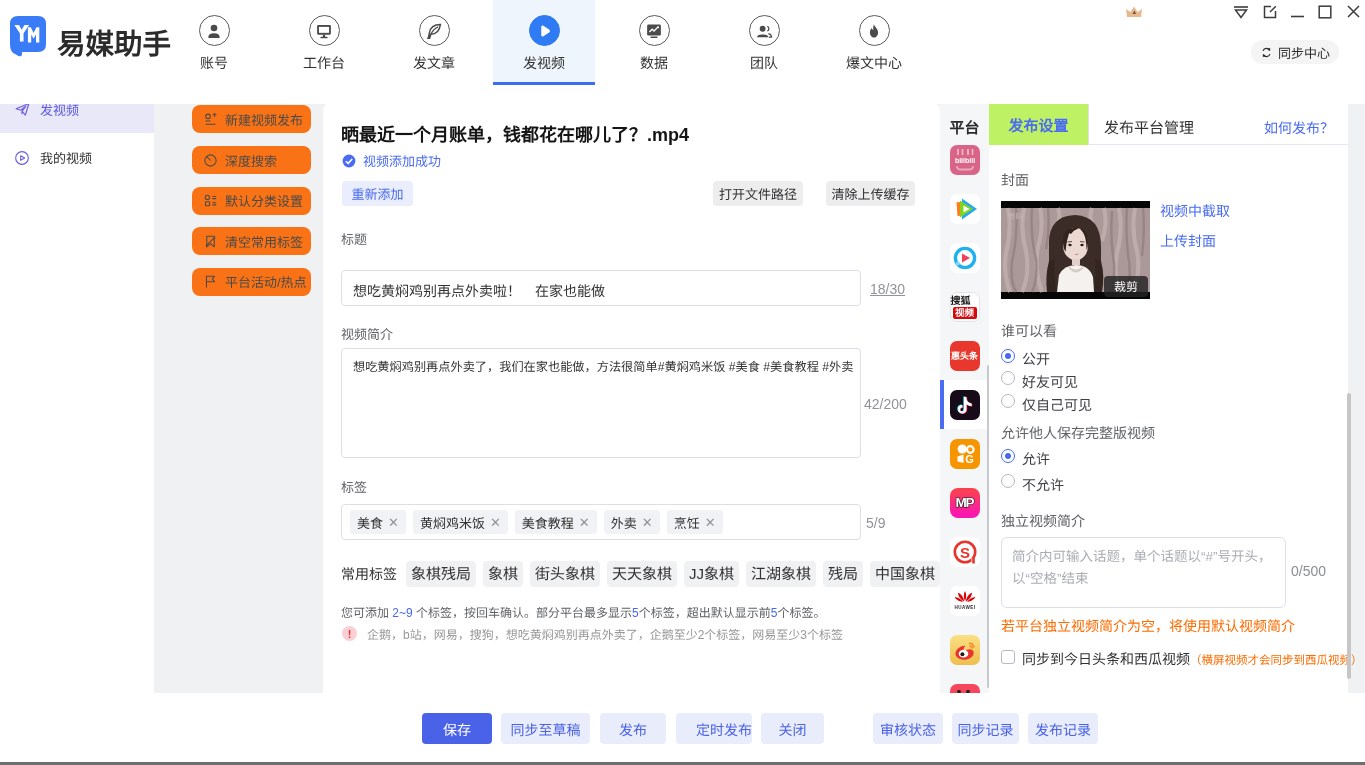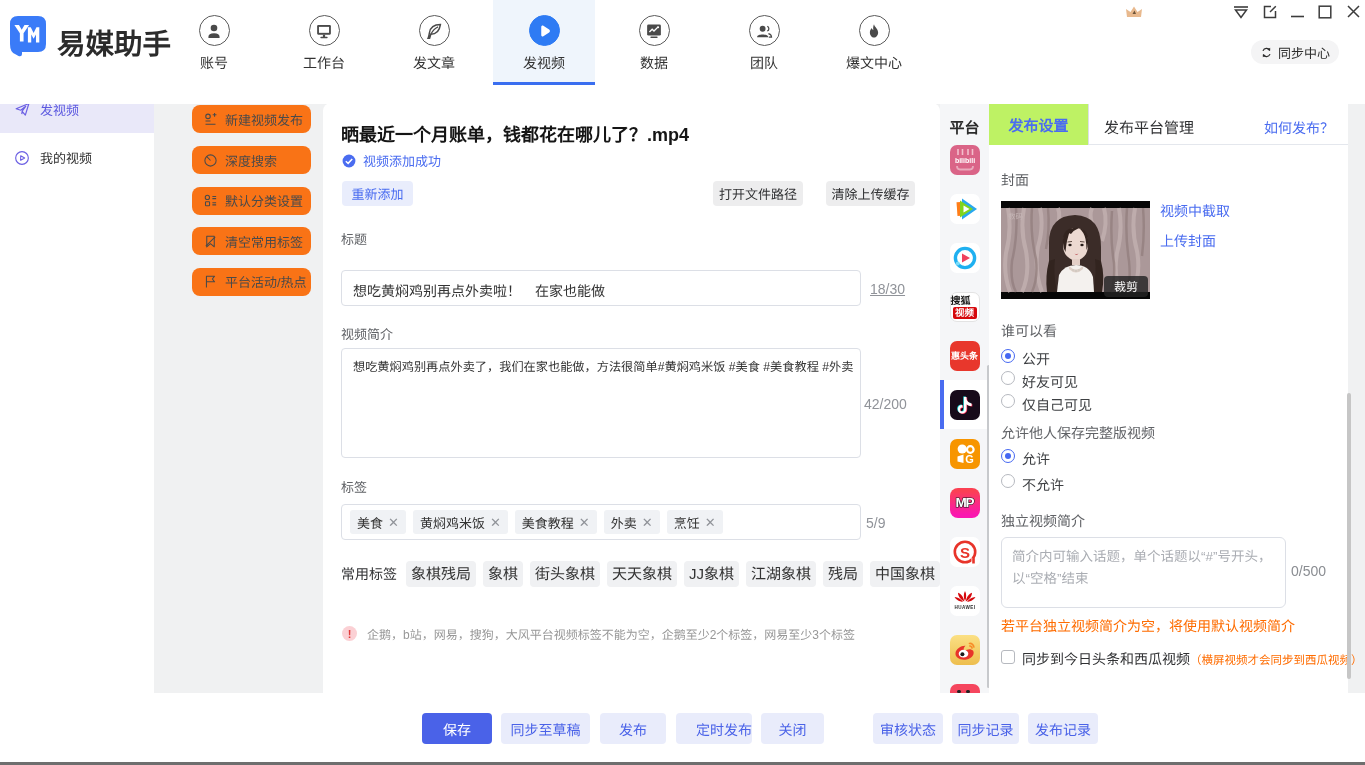--- a/index.html
+++ b/index.html
@@ -227,23 +227,24 @@
     </div>
     <div class="counter" style="left:541px;top:293px;">42/200</div>
     <div class="glabel" style="left:18px;top:374px;">标签</div>
     <div class="inputbox" style="left:18px;top:401px;width:520px;height:36px;padding:5px 0 0 8px;">
       <span class="tagpill">美食<span class="x">✕</span></span><span class="tagpill">黄焖鸡米饭<span class="x">✕</span></span><span class="tagpill">美食教程<span class="x">✕</span></span><span class="tagpill">外卖<span class="x">✕</span></span><span class="tagpill">烹饪<span class="x">✕</span></span>
     </div>
     <div class="counter" style="left:543px;top:412px;">5/9</div>
     <div class="abs" style="left:18px;top:458px;width:599px;white-space:nowrap;">
       <span style="font-size:14px;color:#303133;margin-right:9px;">常用标签</span><span class="cpill">象棋残局</span><span class="cpill">象棋</span><span class="cpill">街头象棋</span><span class="cpill">天天象棋</span><span class="cpill">JJ象棋</span><span class="cpill">江湖象棋</span><span class="cpill">残局</span><span class="cpill">中国象棋</span>
     </div>
+    <div class="abs" style="left:18px;top:500px;font-size:12px;color:#606266;">您可添加 <span class="blue">2~9</span> 个标签，按回车确认。部分平台最多显示<span class="blue">5</span>个标签，超出默认显示前<span class="blue">5</span>个标签。</div>
     <div class="abs" style="left:19px;top:522px;display:flex;align-items:center;">
       <span style="width:15px;height:15px;border-radius:50%;background:#fbd0d4;color:#e03a3a;font-size:11px;font-weight:700;display:inline-flex;align-items:center;justify-content:center;">!</span>
-      <span style="font-size:12px;color:#979797;margin-left:10px;">企鹅，b站，网易，搜狗，大风平台视频标签不能为空，企鹅至少2个标签，网易至少3个标签</span>
+      <span style="font-size:12px;color:#979797;margin-left:10px;">企鹅，b站，网易，搜狗，想吃黄焖鸡别再点外卖了，企鹅至少2个标签，网易至少3个标签</span>
     </div>
   </div>
   <div id="strip">
     <div class="abs" style="left:0;top:13px;width:49px;text-align:center;font-size:15px;font-weight:700;color:#2b2b2b;">平台</div>
 
     <div class="abs" style="left:0;top:277px;width:49px;height:49px;background:#fff;"></div>
     <div class="abs" style="left:0;top:277px;width:4px;height:49px;background:#4a6cf0;"></div>
 
     <div class="abs" style="left:9.5px;top:41.5px;width:30px;height:30px;border-radius:7px;background:#da6487;overflow:hidden;">
       <svg width="30" height="30" viewBox="0 0 30 30">

